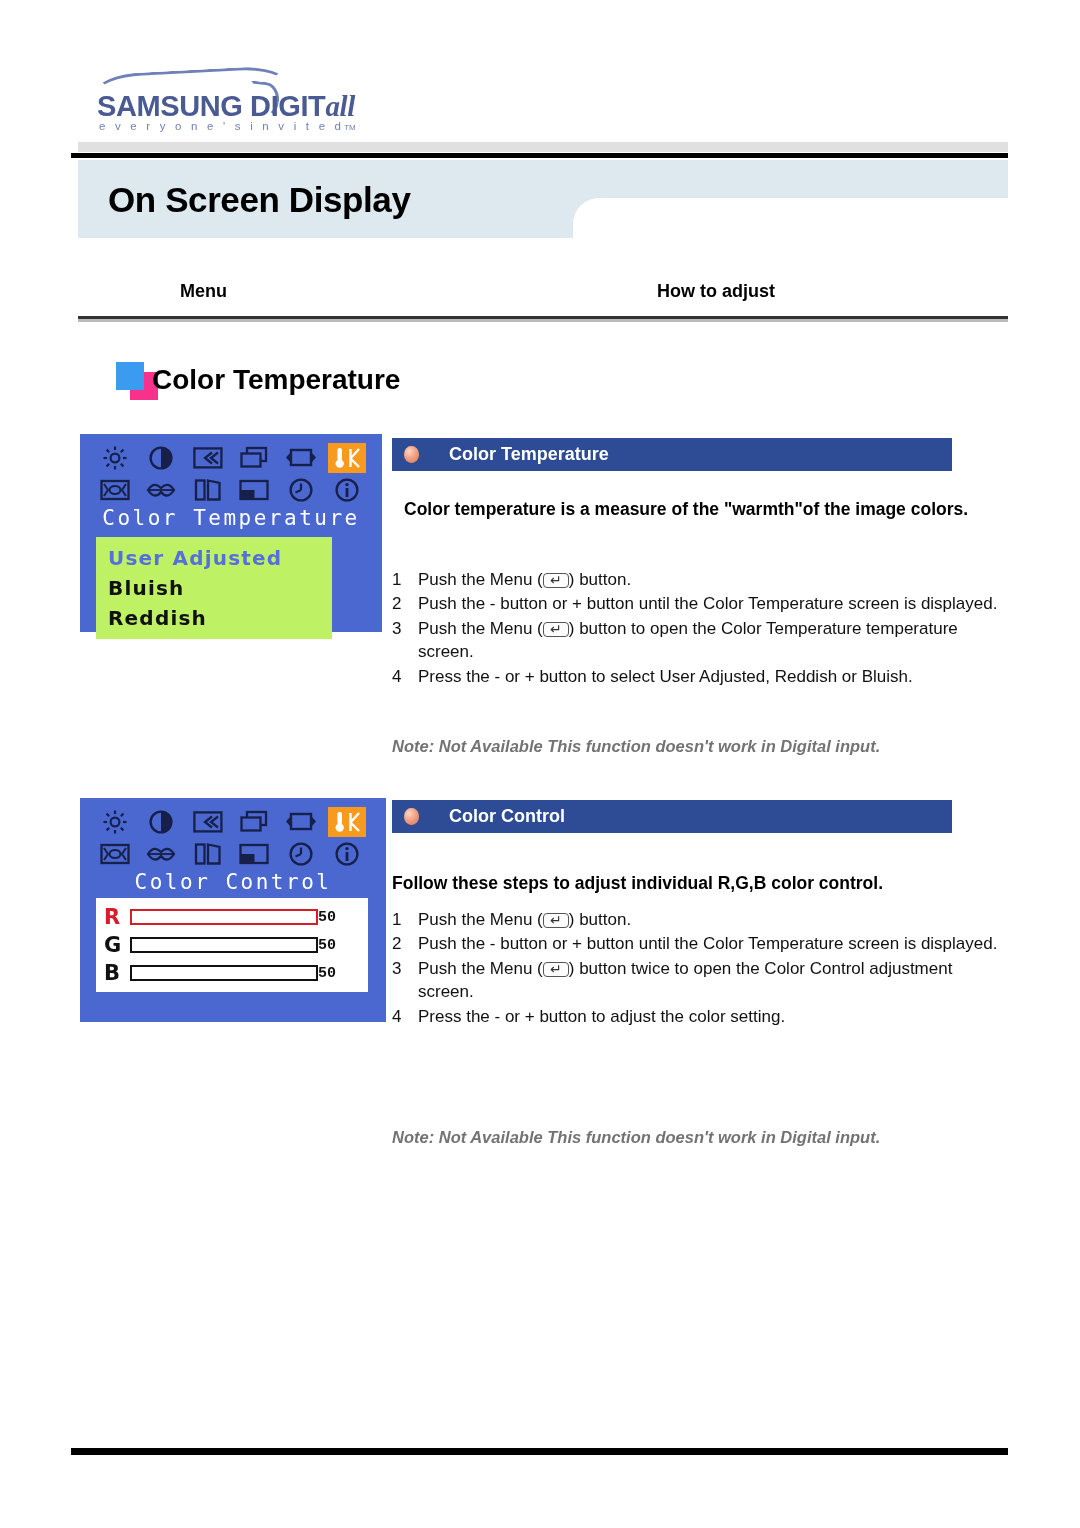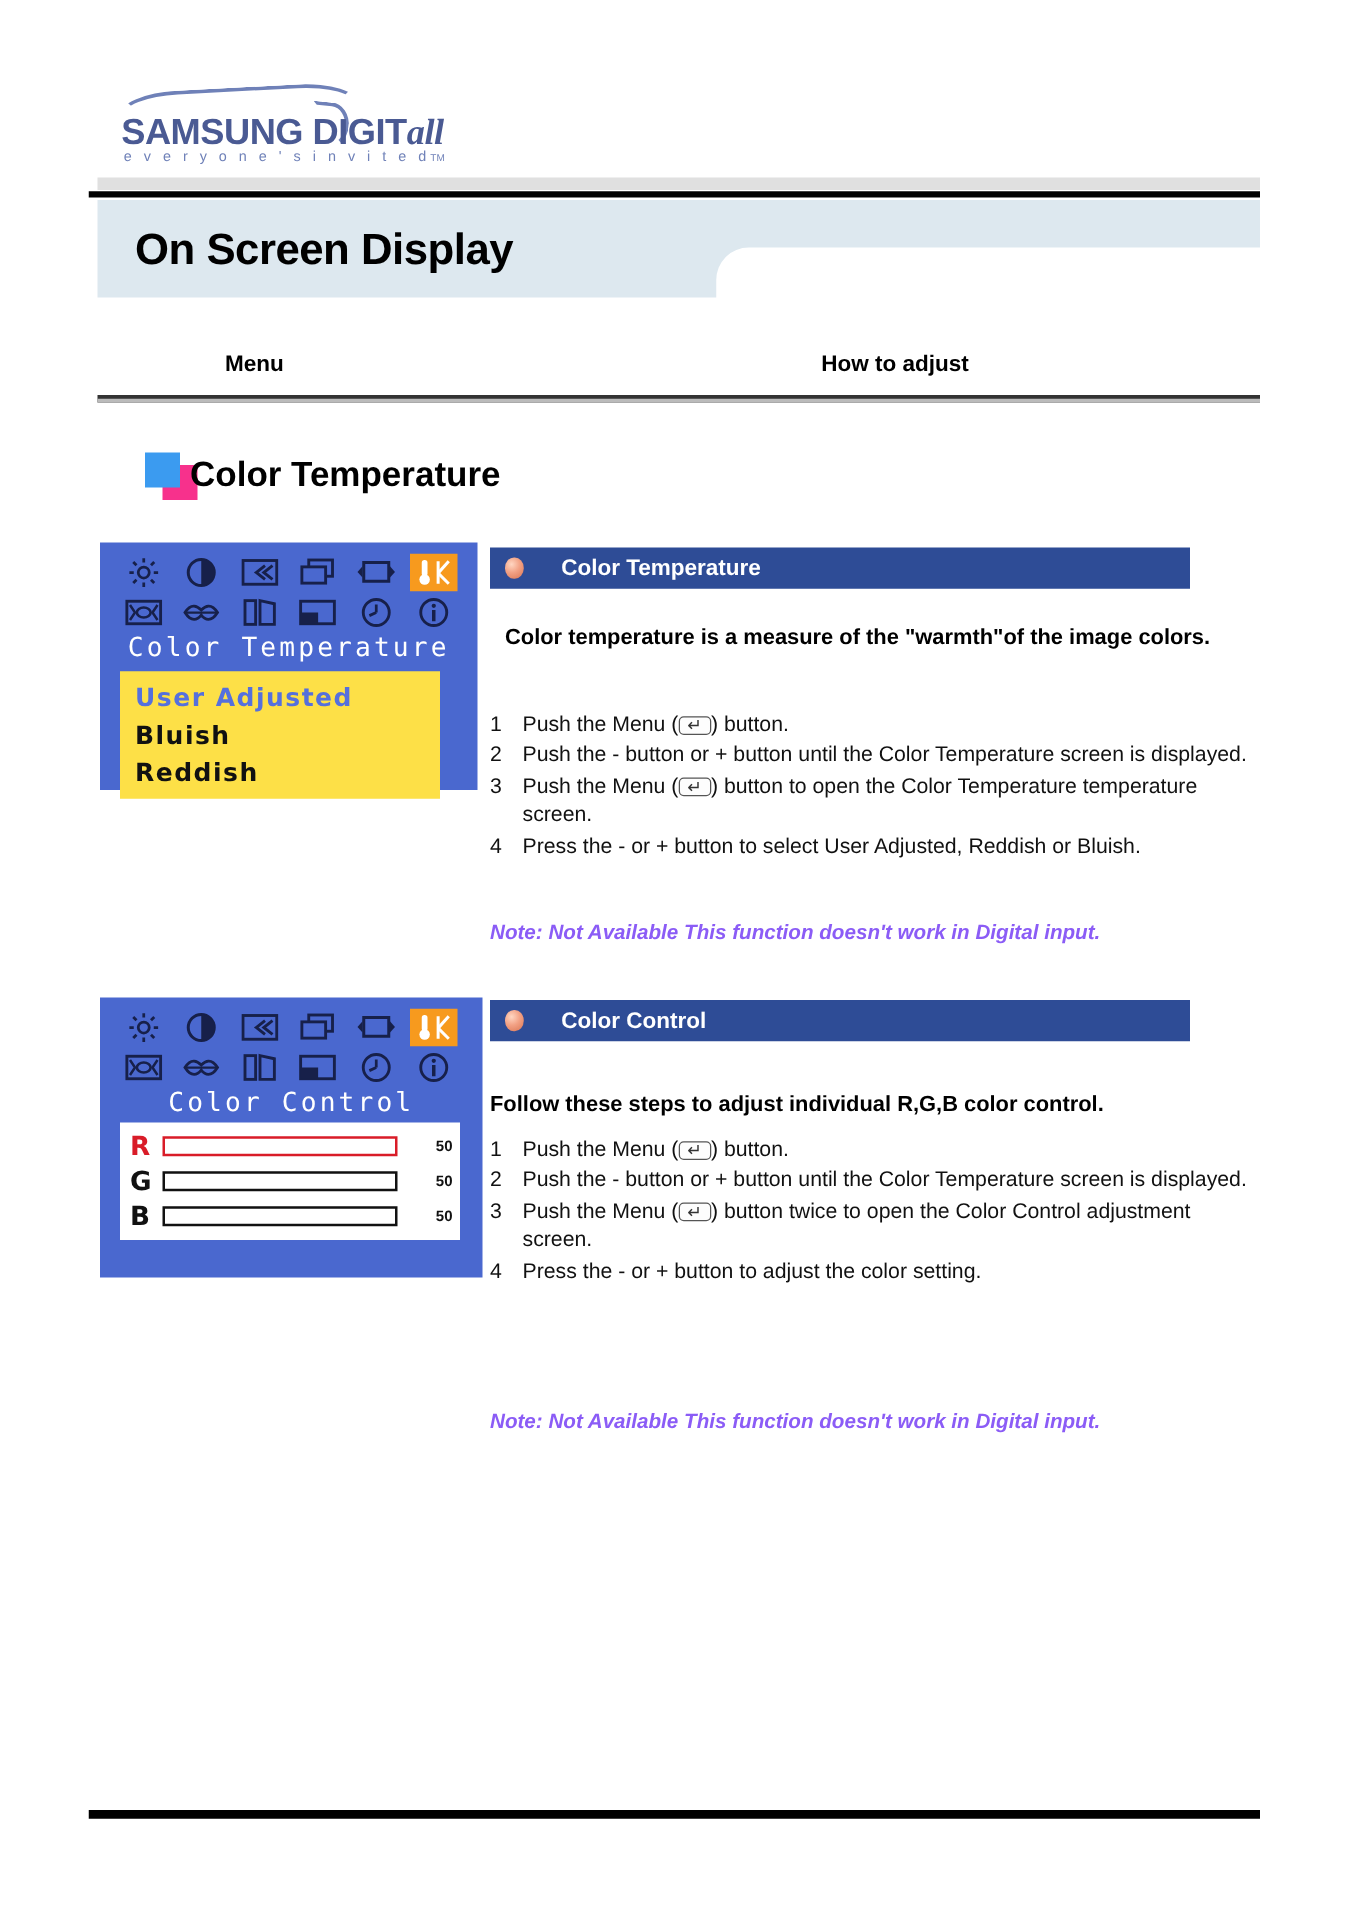--- a/index.html
+++ b/index.html
@@ -213,22 +213,22 @@
     font-family: "DejaVu Sans Mono", monospace;
     font-size: 21px;
     color: #ffffff;
     letter-spacing: 2.5px;
     white-space: nowrap;
   }
   .osd-list {
     position: absolute;
     left: 16px;
     top: 103px;
-    width: 256px;
-    background: #fde047;
+    width: 236px;
+    background: #bef264;
     padding: 6px 0 6px 0;
   }
   .osd-opt {
     font-family: "DejaVu Sans", sans-serif;
     font-size: 20px;
     font-weight: bold;
     color: #111111;
     letter-spacing: 1.2px;
     padding: 3px 0 3px 12px;
     white-space: nowrap;
@@ -267,23 +267,23 @@
     position: relative;
   }
   .cc-bar.red { border-color: #d91c28; }
   .cc-fill {
     height: 100%;
     background: #000000;
   }
   .cc-bar.red .cc-fill { background: #c8102e; }
   .cc-val {
     width: 44px;
-    text-align: right;
-    font-family: Liberation Sans, sans-serif;
-    font-size: 12px;
+    text-align: left;
+    font-family: Liberation Mono, monospace;
+    font-size: 15px;
     font-weight: bold;
     color: #111111;
   }
 
   
   .blue-bar {
     position: absolute;
     height: 33px;
     background: #2e4c96;
     display: flex;
@@ -326,21 +326,21 @@
     width: 26px;
     flex: 0 0 26px;
     text-align: left;
   }
   .step-txt { flex: 1; }
   .note {
     position: absolute;
     font-size: 16.5px;
     font-weight: bold;
     font-style: italic;
-    color: #8b5cf6;
+    color: #737373;
     white-space: nowrap;
   }
 
   
   .menu-key {
     display: inline-block;
     width: 26px;
     height: 15px;
     border: 1.5px solid #555555;
     border-radius: 4px;

